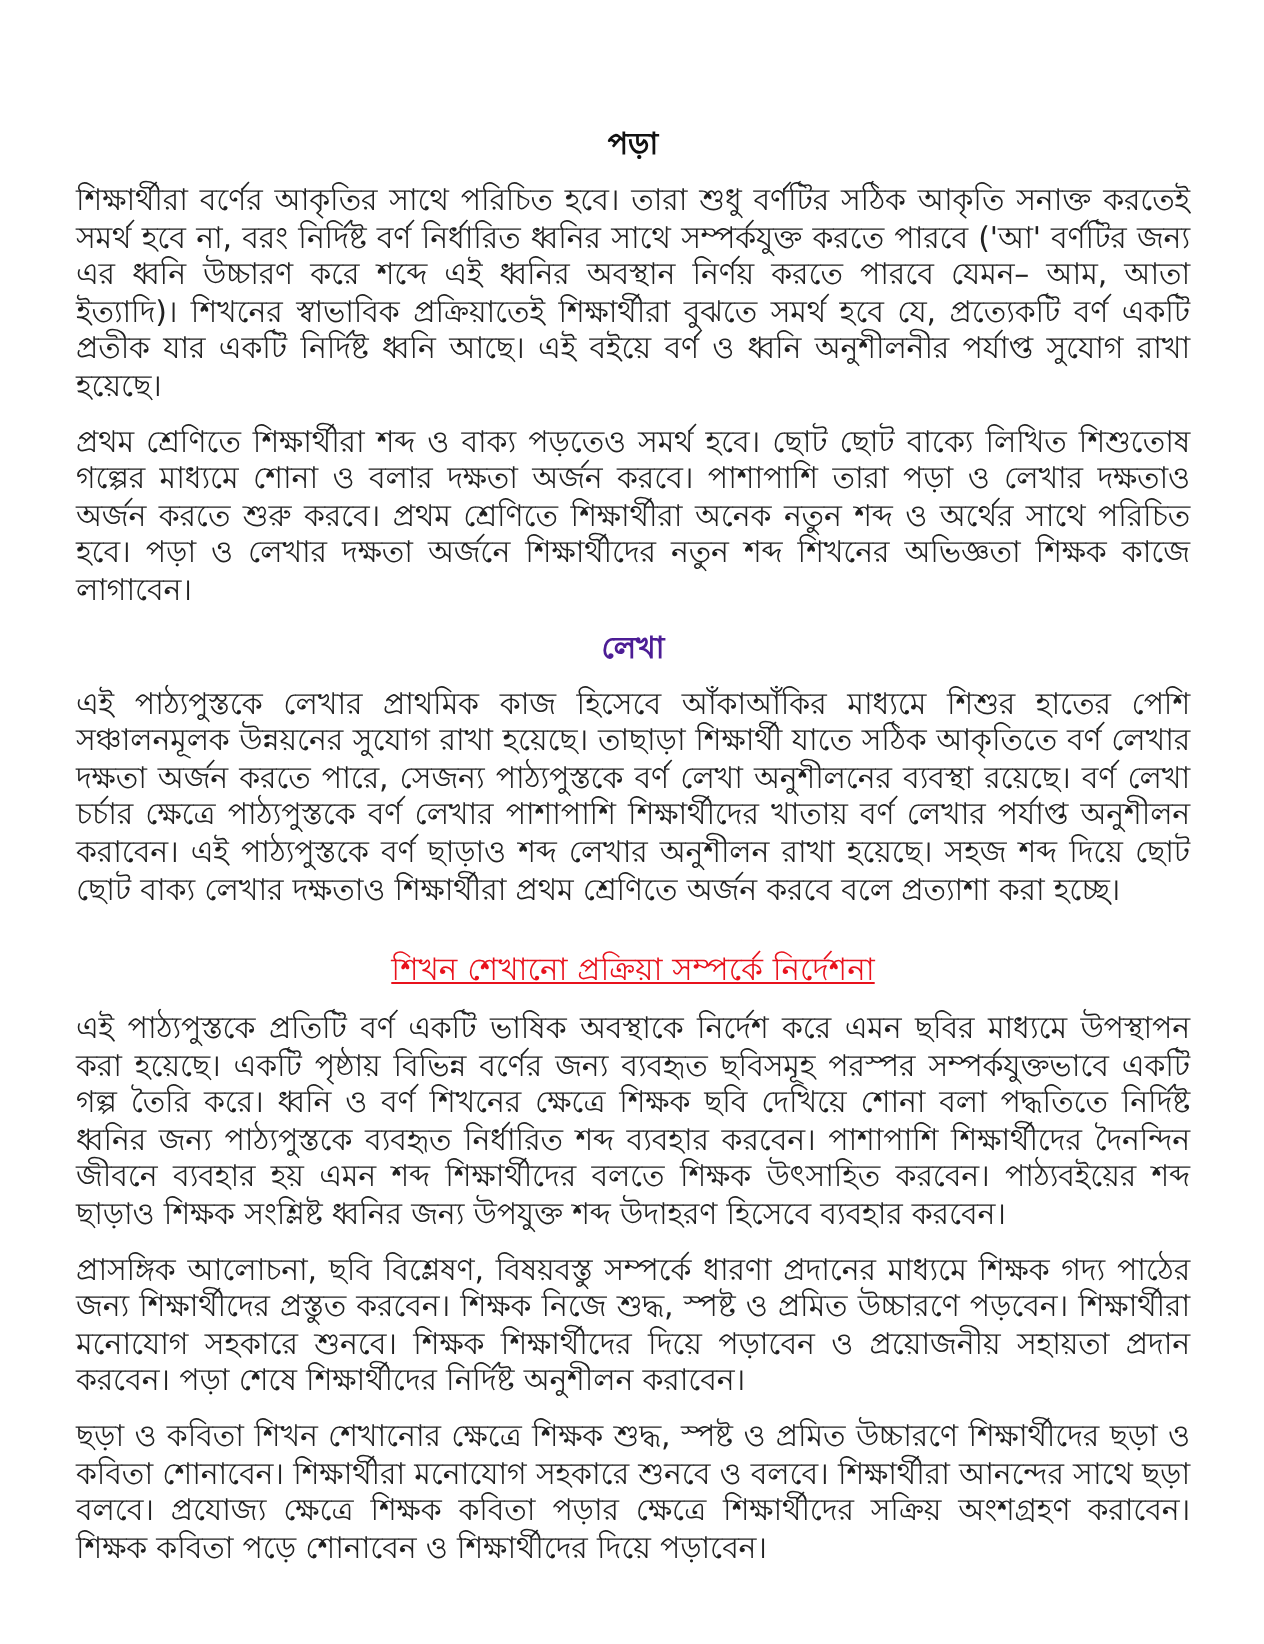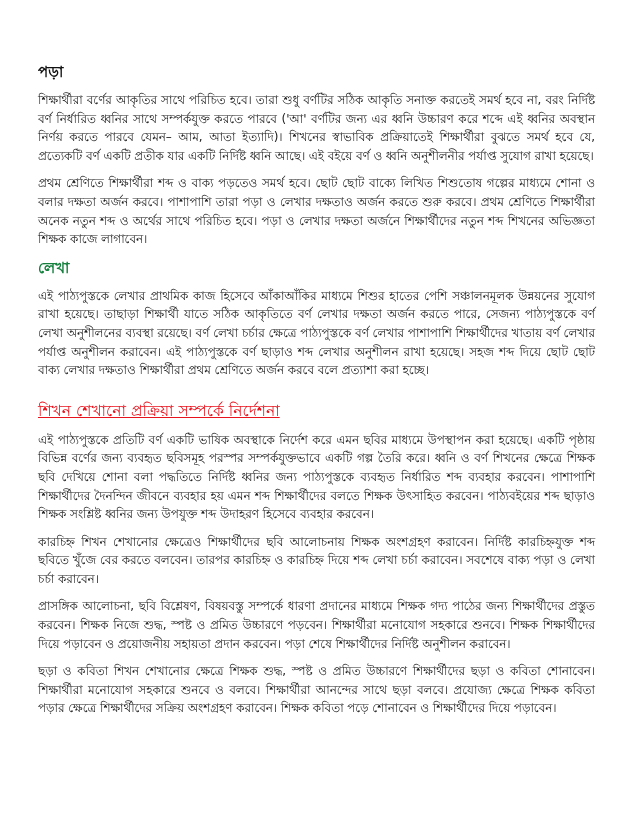--- a/index.html
+++ b/index.html
@@ -20,32 +20,33 @@
     left: 38px;
     top: 62px;
     width: 557px;
   }
   h2.section-heading {
     margin: 0 0 9px 0;
     font-size: 15px;
     font-weight: bold;
     line-height: 20px;
     color: #111111;
+    text-align: center;
   }
   h2.section-heading.accent {
     color: #e8121c;
     font-weight: normal;
     font-size: 15.5px;
     margin-top: 8px;
     margin-bottom: 10px;
     text-decoration: underline;
   }
   p.para {
     margin: 0 0 9px 0;
-    font-size: 12px;
+    font-size: 15px;
     line-height: 18.6px;
     text-align: justify;
     letter-spacing: -0.1px;
     color: #222222;
   }
   .gap-before-heading {
     height: 4px;
   }
 </style>
 </head>
@@ -53,27 +54,26 @@
 
 <div class="page">
 
   <section>
     <h2 class="section-heading" style="color: rgb(17, 17, 17);">পড়া</h2>
     <p class="para" style="color: rgb(34, 34, 34);">শিক্ষার্থীরা বর্ণের আকৃতির সাথে পরিচিত হবে। তারা শুধু বর্ণটির সঠিক আকৃতি সনাক্ত করতেই সমর্থ হবে না, বরং নির্দিষ্ট বর্ণ নির্ধারিত ধ্বনির সাথে সম্পর্কযুক্ত করতে পারবে ('আ' বর্ণটির জন্য এর ধ্বনি উচ্চারণ করে শব্দে এই ধ্বনির অবস্থান নির্ণয় করতে পারবে যেমন– আম, আতা ইত্যাদি)। শিখনের স্বাভাবিক প্রক্রিয়াতেই শিক্ষার্থীরা বুঝতে সমর্থ হবে যে, প্রত্যেকটি বর্ণ একটি প্রতীক যার একটি নির্দিষ্ট ধ্বনি আছে। এই বইয়ে বর্ণ ও ধ্বনি অনুশীলনীর পর্যাপ্ত সুযোগ রাখা হয়েছে।</p>
     <p class="para" style="color: rgb(34, 34, 34);">প্রথম শ্রেণিতে শিক্ষার্থীরা শব্দ ও বাক্য পড়তেও সমর্থ হবে। ছোট ছোট বাক্যে লিখিত শিশুতোষ গল্পের মাধ্যমে শোনা ও বলার দক্ষতা অর্জন করবে। পাশাপাশি তারা পড়া ও লেখার দক্ষতাও অর্জন করতে শুরু করবে। প্রথম শ্রেণিতে শিক্ষার্থীরা অনেক নতুন শব্দ ও অর্থের সাথে পরিচিত হবে। পড়া ও লেখার দক্ষতা অর্জনে শিক্ষার্থীদের নতুন শব্দ শিখনের অভিজ্ঞতা শিক্ষক কাজে লাগাবেন।</p>
   </section>
 
   <section>
-    <h2 class="section-heading" style="color: #15803d;">লেখা</h2>
+    <h2 class="section-heading" style="color: #4c1d95;">লেখা</h2>
     <p class="para" style="color: rgb(34, 34, 34);">এই পাঠ্যপুস্তকে লেখার প্রাথমিক কাজ হিসেবে আঁকাআঁকির মাধ্যমে শিশুর হাতের পেশি সঞ্চালনমূলক উন্নয়নের সুযোগ রাখা হয়েছে। তাছাড়া শিক্ষার্থী যাতে সঠিক আকৃতিতে বর্ণ লেখার দক্ষতা অর্জন করতে পারে, সেজন্য পাঠ্যপুস্তকে বর্ণ লেখা অনুশীলনের ব্যবস্থা রয়েছে। বর্ণ লেখা চর্চার ক্ষেত্রে পাঠ্যপুস্তকে বর্ণ লেখার পাশাপাশি শিক্ষার্থীদের খাতায় বর্ণ লেখার পর্যাপ্ত অনুশীলন করাবেন। এই পাঠ্যপুস্তকে বর্ণ ছাড়াও শব্দ লেখার অনুশীলন রাখা হয়েছে। সহজ শব্দ দিয়ে ছোট ছোট বাক্য লেখার দক্ষতাও শিক্ষার্থীরা প্রথম শ্রেণিতে অর্জন করবে বলে প্রত্যাশা করা হচ্ছে।</p>
   </section>
 
   <div class="gap-before-heading"></div>
 
   <section>
     <h2 class="section-heading accent" style="color: rgb(232, 18, 28);">শিখন শেখানো প্রক্রিয়া সম্পর্কে নির্দেশনা</h2>
     <p class="para" style="color: rgb(34, 34, 34);">এই পাঠ্যপুস্তকে প্রতিটি বর্ণ একটি ভাষিক অবস্থাকে নির্দেশ করে এমন ছবির মাধ্যমে উপস্থাপন করা হয়েছে। একটি পৃষ্ঠায় বিভিন্ন বর্ণের জন্য ব্যবহৃত ছবিসমূহ পরস্পর সম্পর্কযুক্তভাবে একটি গল্প তৈরি করে। ধ্বনি ও বর্ণ শিখনের ক্ষেত্রে শিক্ষক ছবি দেখিয়ে শোনা বলা পদ্ধতিতে নির্দিষ্ট ধ্বনির জন্য পাঠ্যপুস্তকে ব্যবহৃত নির্ধারিত শব্দ ব্যবহার করবেন। পাশাপাশি শিক্ষার্থীদের দৈনন্দিন জীবনে ব্যবহার হয় এমন শব্দ শিক্ষার্থীদের বলতে শিক্ষক উৎসাহিত করবেন। পাঠ্যবইয়ের শব্দ ছাড়াও শিক্ষক সংশ্লিষ্ট ধ্বনির জন্য উপযুক্ত শব্দ উদাহরণ হিসেবে ব্যবহার করবেন।</p>
-    <p class="para" style="color: rgb(34, 34, 34);">কারচিহ্ন শিখন শেখানোর ক্ষেত্রেও শিক্ষার্থীদের ছবি আলোচনায় শিক্ষক অংশগ্রহণ করাবেন। নির্দিষ্ট কারচিহ্নযুক্ত শব্দ ছবিতে খুঁজে বের করতে বলবেন। তারপর কারচিহ্ন ও কারচিহ্ন দিয়ে শব্দ লেখা চর্চা করাবেন। সবশেষে বাক্য পড়া ও লেখা চর্চা করাবেন।</p>
     <p class="para" style="color: rgb(34, 34, 34);">প্রাসঙ্গিক আলোচনা, ছবি বিশ্লেষণ, বিষয়বস্তু সম্পর্কে ধারণা প্রদানের মাধ্যমে শিক্ষক গদ্য পাঠের জন্য শিক্ষার্থীদের প্রস্তুত করবেন। শিক্ষক নিজে শুদ্ধ, স্পষ্ট ও প্রমিত উচ্চারণে পড়বেন। শিক্ষার্থীরা মনোযোগ সহকারে শুনবে। শিক্ষক শিক্ষার্থীদের দিয়ে পড়াবেন ও প্রয়োজনীয় সহায়তা প্রদান করবেন। পড়া শেষে শিক্ষার্থীদের নির্দিষ্ট অনুশীলন করাবেন।</p>
     <p class="para" style="color: rgb(34, 34, 34);">ছড়া ও কবিতা শিখন শেখানোর ক্ষেত্রে শিক্ষক শুদ্ধ, স্পষ্ট ও প্রমিত উচ্চারণে শিক্ষার্থীদের ছড়া ও কবিতা শোনাবেন। শিক্ষার্থীরা মনোযোগ সহকারে শুনবে ও বলবে। শিক্ষার্থীরা আনন্দের সাথে ছড়া বলবে। প্রযোজ্য ক্ষেত্রে শিক্ষক কবিতা পড়ার ক্ষেত্রে শিক্ষার্থীদের সক্রিয় অংশগ্রহণ করাবেন। শিক্ষক কবিতা পড়ে শোনাবেন ও শিক্ষার্থীদের দিয়ে পড়াবেন।</p>
   </section>
 
 </div>
 
 </body></html>

